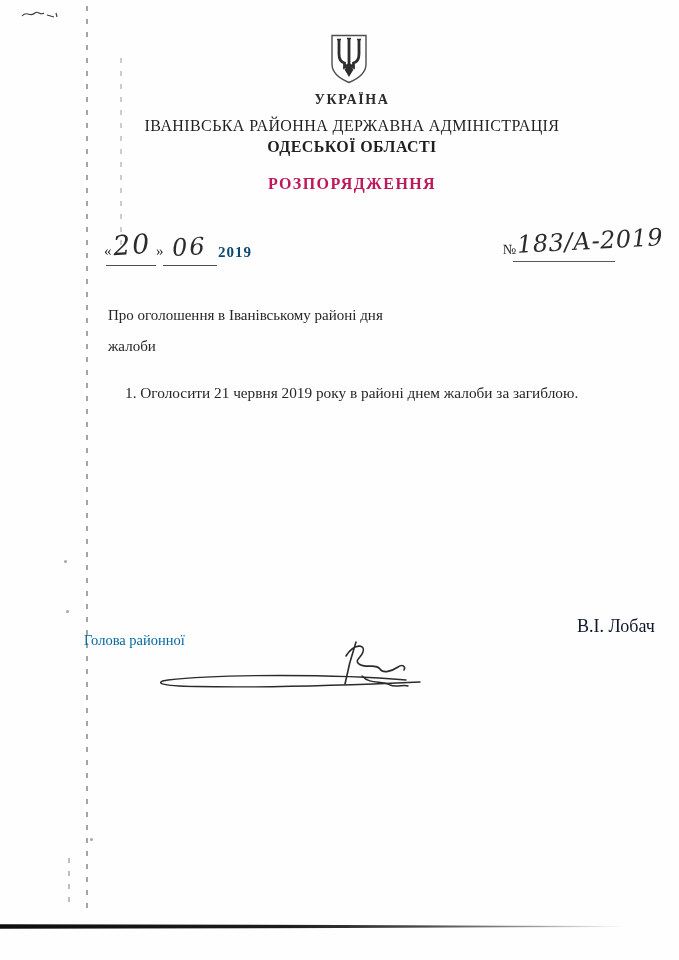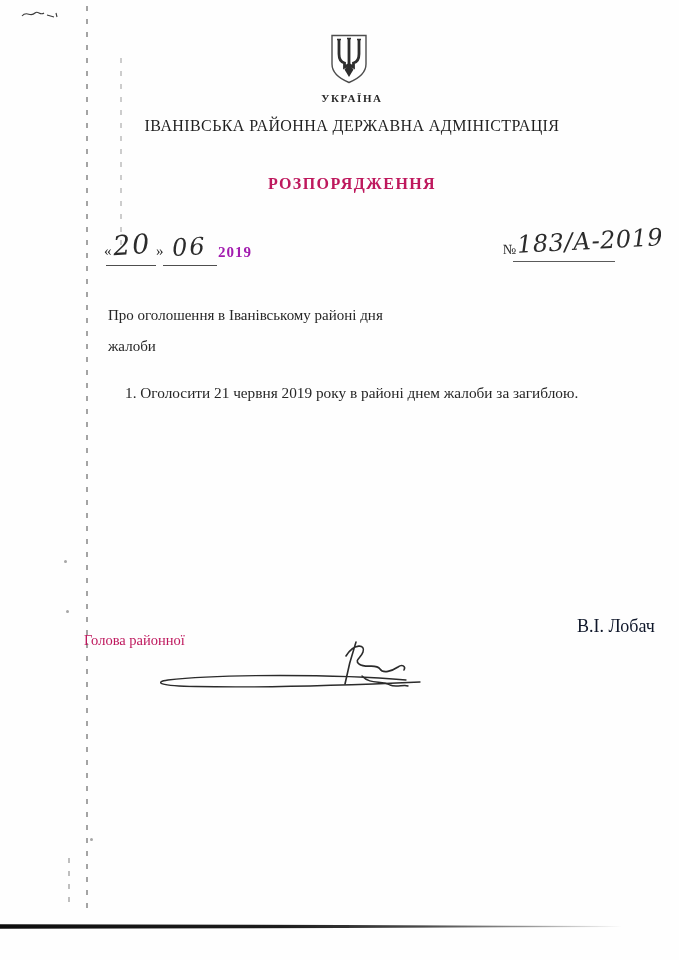--- a/index.html
+++ b/index.html
@@ -8,55 +8,55 @@
     width: 679px; height: 960px;
     background: #fefefe;
     font-family: "Liberation Serif", "DejaVu Serif", serif;
     color: #222222;
     overflow: hidden;
   }
   .abs { position: absolute; }
 
   
   .hdr-center { left: 25px; width: 654px; text-align: center; }
-  .country { top: 92px; font-size: 11px; font-weight: bold; letter-spacing: 1.6px; color: #2a2a2a; }
+  .country { top: 92px; font-size: 14px; font-weight: bold; letter-spacing: 1.6px; color: #2a2a2a; }
   .org1 { top: 117px; font-size: 16px; font-weight: normal; letter-spacing: .4px; color: #1f1f1f; }
   .org2 { top: 138px; font-size: 16px; font-weight: bold; letter-spacing: .4px; color: #1f1f1f; }
   .doctype { top: 175px; font-size: 16px; font-weight: bold; letter-spacing: 1.4px; color: #be185d; }
 
   
   .hw {
     font-family: "DejaVu Serif", serif;
     font-style: italic;
     color: #2b2b2b;
     white-space: nowrap;
   }
   .hw-day   { left: 113px; top: 229px; font-size: 27px; transform: rotate(-4deg); letter-spacing: 2px; }
   .hw-month { left: 172px; top: 233px; font-size: 24px; transform: rotate(-3deg); letter-spacing: 2px; }
   .hw-num   { left: 517px; top: 227px; font-size: 24px; transform: rotate(-3deg); letter-spacing: .5px; }
 
   .q { font-size: 15px; color: #2a2a2a; }
   .q-open { left: 104px; top: 243px; }
   .q-close { left: 156px; top: 243px; }
-  .year { left: 218px; top: 244px; font-size: 15px; font-weight: bold; color: #a21caf; letter-spacing: 1px; }
+  .year { left: 218px; top: 244px; font-size: 15px; font-weight: bold; color: #0c4a6e; letter-spacing: 1px; }
   .num-label { left: 503px; top: 242px; font-size: 14px; color: #2a2a2a; }
 
   .uline { height: 0; border-bottom: 1.3px solid #4e4e4e; }
   .ul-day { left: 106px; top: 265px; width: 50px; }
   .ul-month { left: 163px; top: 265px; width: 54px; }
   .ul-num { left: 513px; top: 261px; width: 102px; border-bottom-color: #5a5a5a; }
 
   
   .subject { left: 108px; top: 300px; width: 318px; font-size: 15px; line-height: 31px; color: #262626; }
   .bodytxt { left: 85px; top: 381px; width: 557px; font-size: 15.3px; line-height: 23px; color: #262626; }
   .bodytxt p { margin: 0 0 0 0; text-align: justify; text-indent: 40px; }
   .bodytxt p + p { margin-top: 20px; margin-left: 36px; }
 
   
-  .sig-title { left: 84px; top: 629px; font-size: 14.5px; line-height: 23px; color: #be185d; }
+  .sig-title { left: 84px; top: 629px; font-size: 14.5px; line-height: 23px; color: #0369a1; }
   .sig-name { left: 577px; top: 616px; font-size: 18px; color: #0f172a; }
 
   
   .fold {
     width: 2px;
     background: repeating-linear-gradient(to bottom, rgba(90,90,90,.55) 0 5px, rgba(90,90,90,0) 5px 13px);
   }
   .fold-main { left: 86px; top: 6px; height: 902px; }
   .fold-top2 { left: 120px; top: 58px; height: 196px; opacity: .55; }
   .fold-bot2 { left: 68px; top: 858px; height: 48px; opacity: .7; }
@@ -95,20 +95,21 @@
       <path d="M3 2.5 H37 V31 Q37 42.5 20 49.5 Q3 42.5 3 31 Z" fill="#ffffff" stroke="#4d4d4d" stroke-width="1.4"></path>
       <path d="M10 6.5 L10 21 Q10 28.5 15.5 30 L15.5 34 L20 31.5 L24.5 34 L24.5 30 Q30 28.5 30 21 L30 6.5" fill="none" stroke="#2e2e2e" stroke-width="2.8"></path>
       <path d="M20 6 L20 31" fill="none" stroke="#2e2e2e" stroke-width="2.8"></path>
       <path d="M20 31 L15.5 36.5 L20 44 L24.5 36.5 Z" fill="#2e2e2e"></path>
       <path d="M8 6.5 H12 M28 6.5 H32 M18 5.5 H22" stroke="#2e2e2e" stroke-width="1.4"></path>
     </svg>
   </div>
 
   <div class="abs hdr-center country">УКРАЇНА</div>
   <div class="abs hdr-center org1">ІВАНІВСЬКА РАЙОННА ДЕРЖАВНА АДМІНІСТРАЦІЯ</div>
+  <div class="abs hdr-center org2">ОДЕСЬКОЇ ОБЛАСТІ</div>
   <div class="abs hdr-center doctype">РОЗПОРЯДЖЕННЯ</div>
 
   <span class="abs q q-open">«</span>
   <span class="abs hw hw-day">20</span>
   <span class="abs q q-close">»</span>
   <span class="abs hw hw-month">06</span>
   <span class="abs year">2019</span>
   <div class="abs uline ul-day"></div>
   <div class="abs uline ul-month"></div>
 

